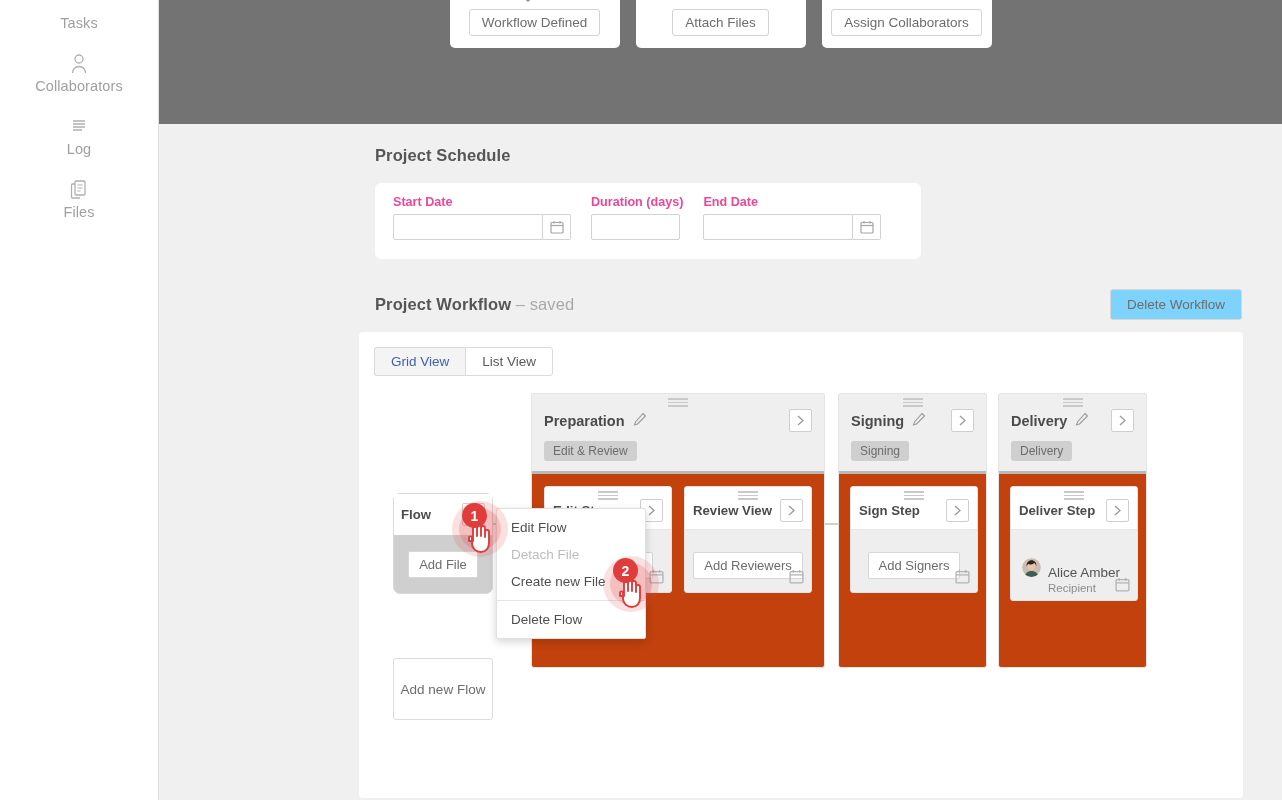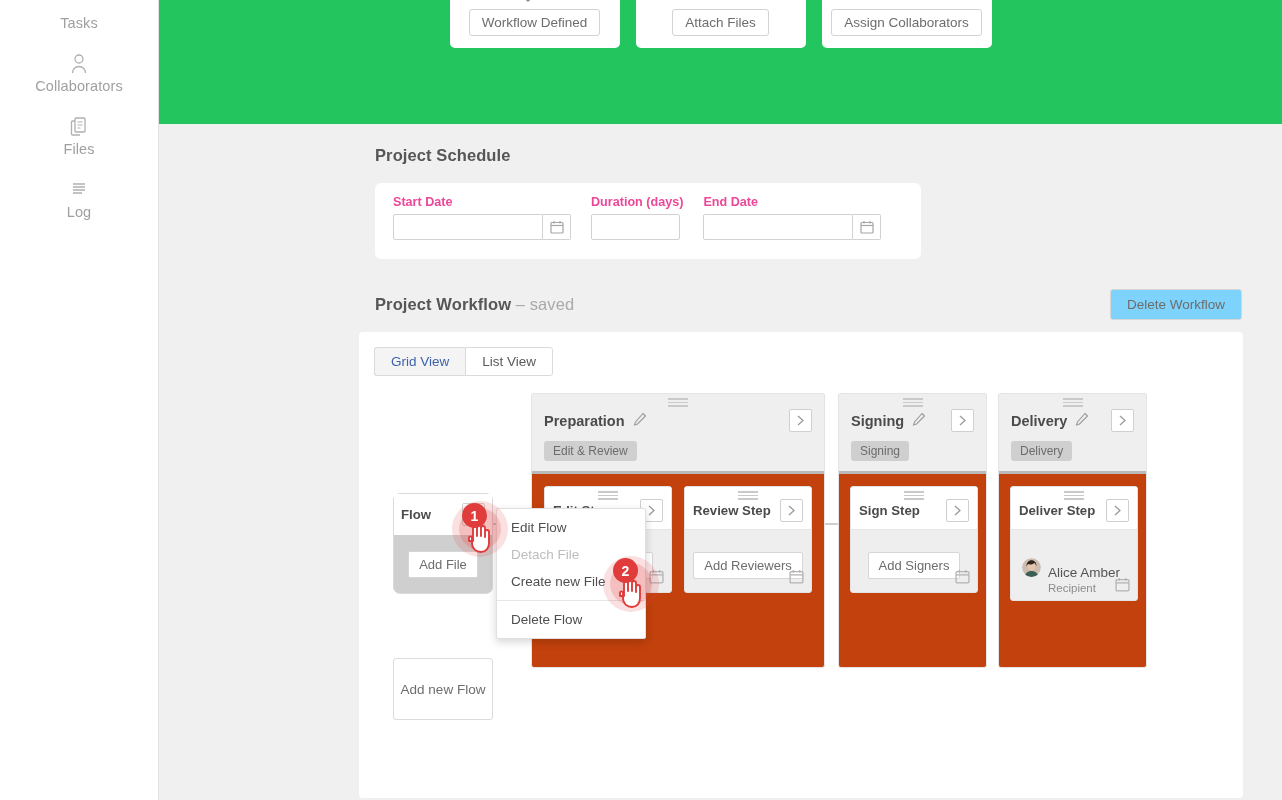--- a/index.html
+++ b/index.html
@@ -27,21 +27,21 @@
   }
   .side-item .side-ico { display: block; height: 22px; line-height: 22px; }
   .side-item .side-lbl { font-size: 14.5px; color: #a0a0a0; letter-spacing: .1px; }
   .side-item.first { padding-top: 0; margin-top: -10px; }
 
   
   .main { flex: 1; height: 800px; background: #f0f0f0; overflow: hidden; position: relative; }
 
   
   .steps-strip {
-    background: #22c55e;
+    background: #737373;
     height: 124px;
     display: flex; justify-content: center; align-items: flex-start;
     gap: 16px;
     padding-top: 0px;
   }
   .step-card {
     width: 170px; height: 110px;
     background: #ffffff; border-radius: 5px;
     display: flex; flex-direction: column; align-items: center;
     justify-content: flex-end;
@@ -223,40 +223,40 @@
       <span class="side-lbl">Tasks</span>
     </div>
     <div class="side-item">
       <span class="side-ico">
         <svg width="20" height="21" viewBox="0 0 20 21">
             <circle cx="10" cy="6" r="4" fill="none" stroke="#b0b0b0" stroke-width="1.3"></circle>
             <path d="M3.5 20c0-4 3-6.5 6.5-6.5s6.5 2.5 6.5 6.5" fill="none" stroke="#b0b0b0" stroke-width="1.3"></path>
           </svg>
       </span>
       <span class="side-lbl">Collaborators</span>
+    </div>
+    <div class="side-item">
+      <span class="side-ico">
+        <svg width="20" height="21" viewBox="0 0 20 21">
+            <g stroke="#b0b0b0" stroke-width="1.6">
+              <path d="M4 5h12M4 8h12M4 11h12M4 14h9"></path>
+            </g>
+          </svg>
+      </span>
+      <span class="side-lbl">Log</span>
     </div>
     <div class="side-item">
       <span class="side-ico">
         <svg width="20" height="21" viewBox="0 0 20 21">
             <rect x="6" y="2" width="10" height="14" rx="1" fill="none" stroke="#b0b0b0" stroke-width="1.3"></rect>
             <path d="M6 5H3.5a1 1 0 0 0-1 1v12a1 1 0 0 0 1 1H11" fill="none" stroke="#b0b0b0" stroke-width="1.3"></path>
             <path d="M8.5 6h5M8.5 9h5M8.5 12h3" stroke="#b0b0b0" stroke-width="1.1"></path>
           </svg>
       </span>
       <span class="side-lbl">Files</span>
-    </div>
-    <div class="side-item">
-      <span class="side-ico">
-        <svg width="20" height="21" viewBox="0 0 20 21">
-            <g stroke="#b0b0b0" stroke-width="1.6">
-              <path d="M4 5h12M4 8h12M4 11h12M4 14h9"></path>
-            </g>
-          </svg>
-      </span>
-      <span class="side-lbl">Log</span>
     </div>
   </div>
 
   <div class="main">
 
     <div class="steps-strip">
 
       <div class="step-card">
 
         <div class="step-check">
@@ -404,21 +404,21 @@
               </div>
             </div>
 
             <div class="stepcard" style="left:152px; top:12px;">
               <div class="sc-head">
                 <div class="grip">
                     <i></i>
                     <i></i>
                     <i></i>
                   </div>
-                <span class="sc-title">Review Step</span>
+                <span class="sc-title">Review View</span>
                 <span class="chev-btn">
                   <svg width="9" height="11" viewBox="0 0 9 11">
                       <path d="M2 1l5 4.5L2 10" fill="none" stroke="#9a9a9a" stroke-width="1.3"></path>
                     </svg>
                 </span>
               </div>
               <div class="sc-body">
                 <button class="add-btn">Add Reviewers</button>
                 <span class="cal-corner">
                   <svg width="15" height="15" viewBox="0 0 14 14">

